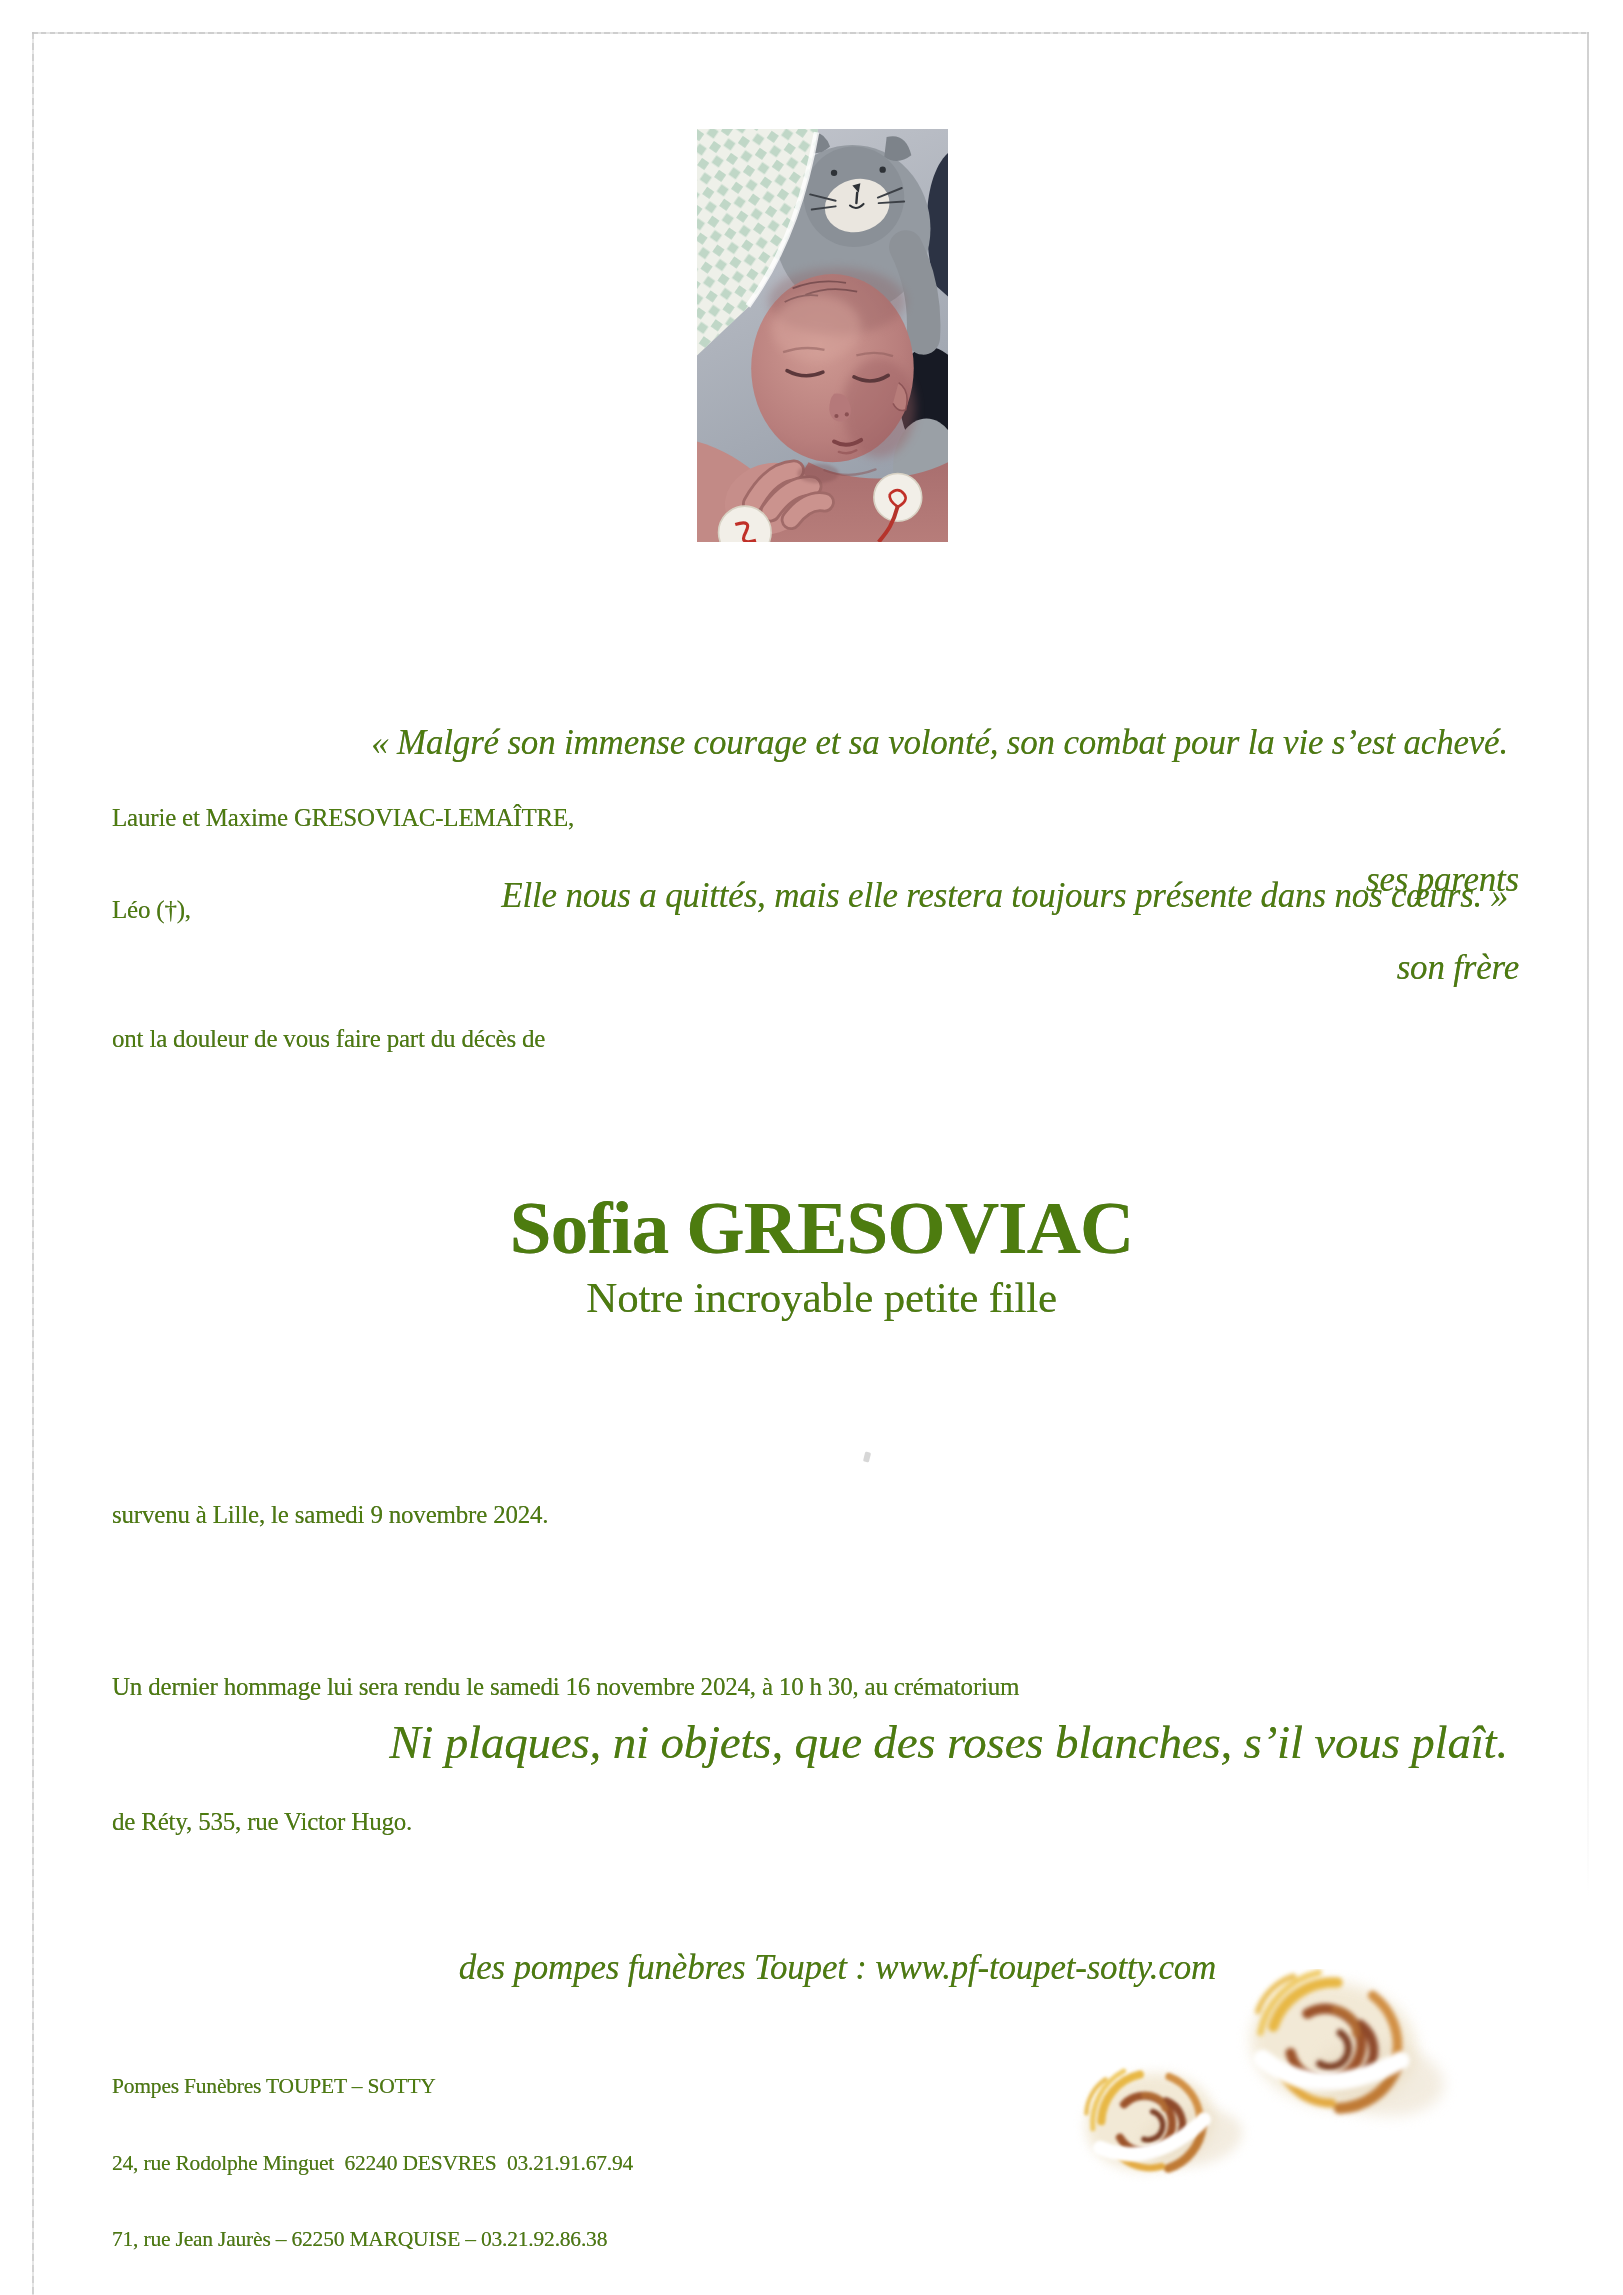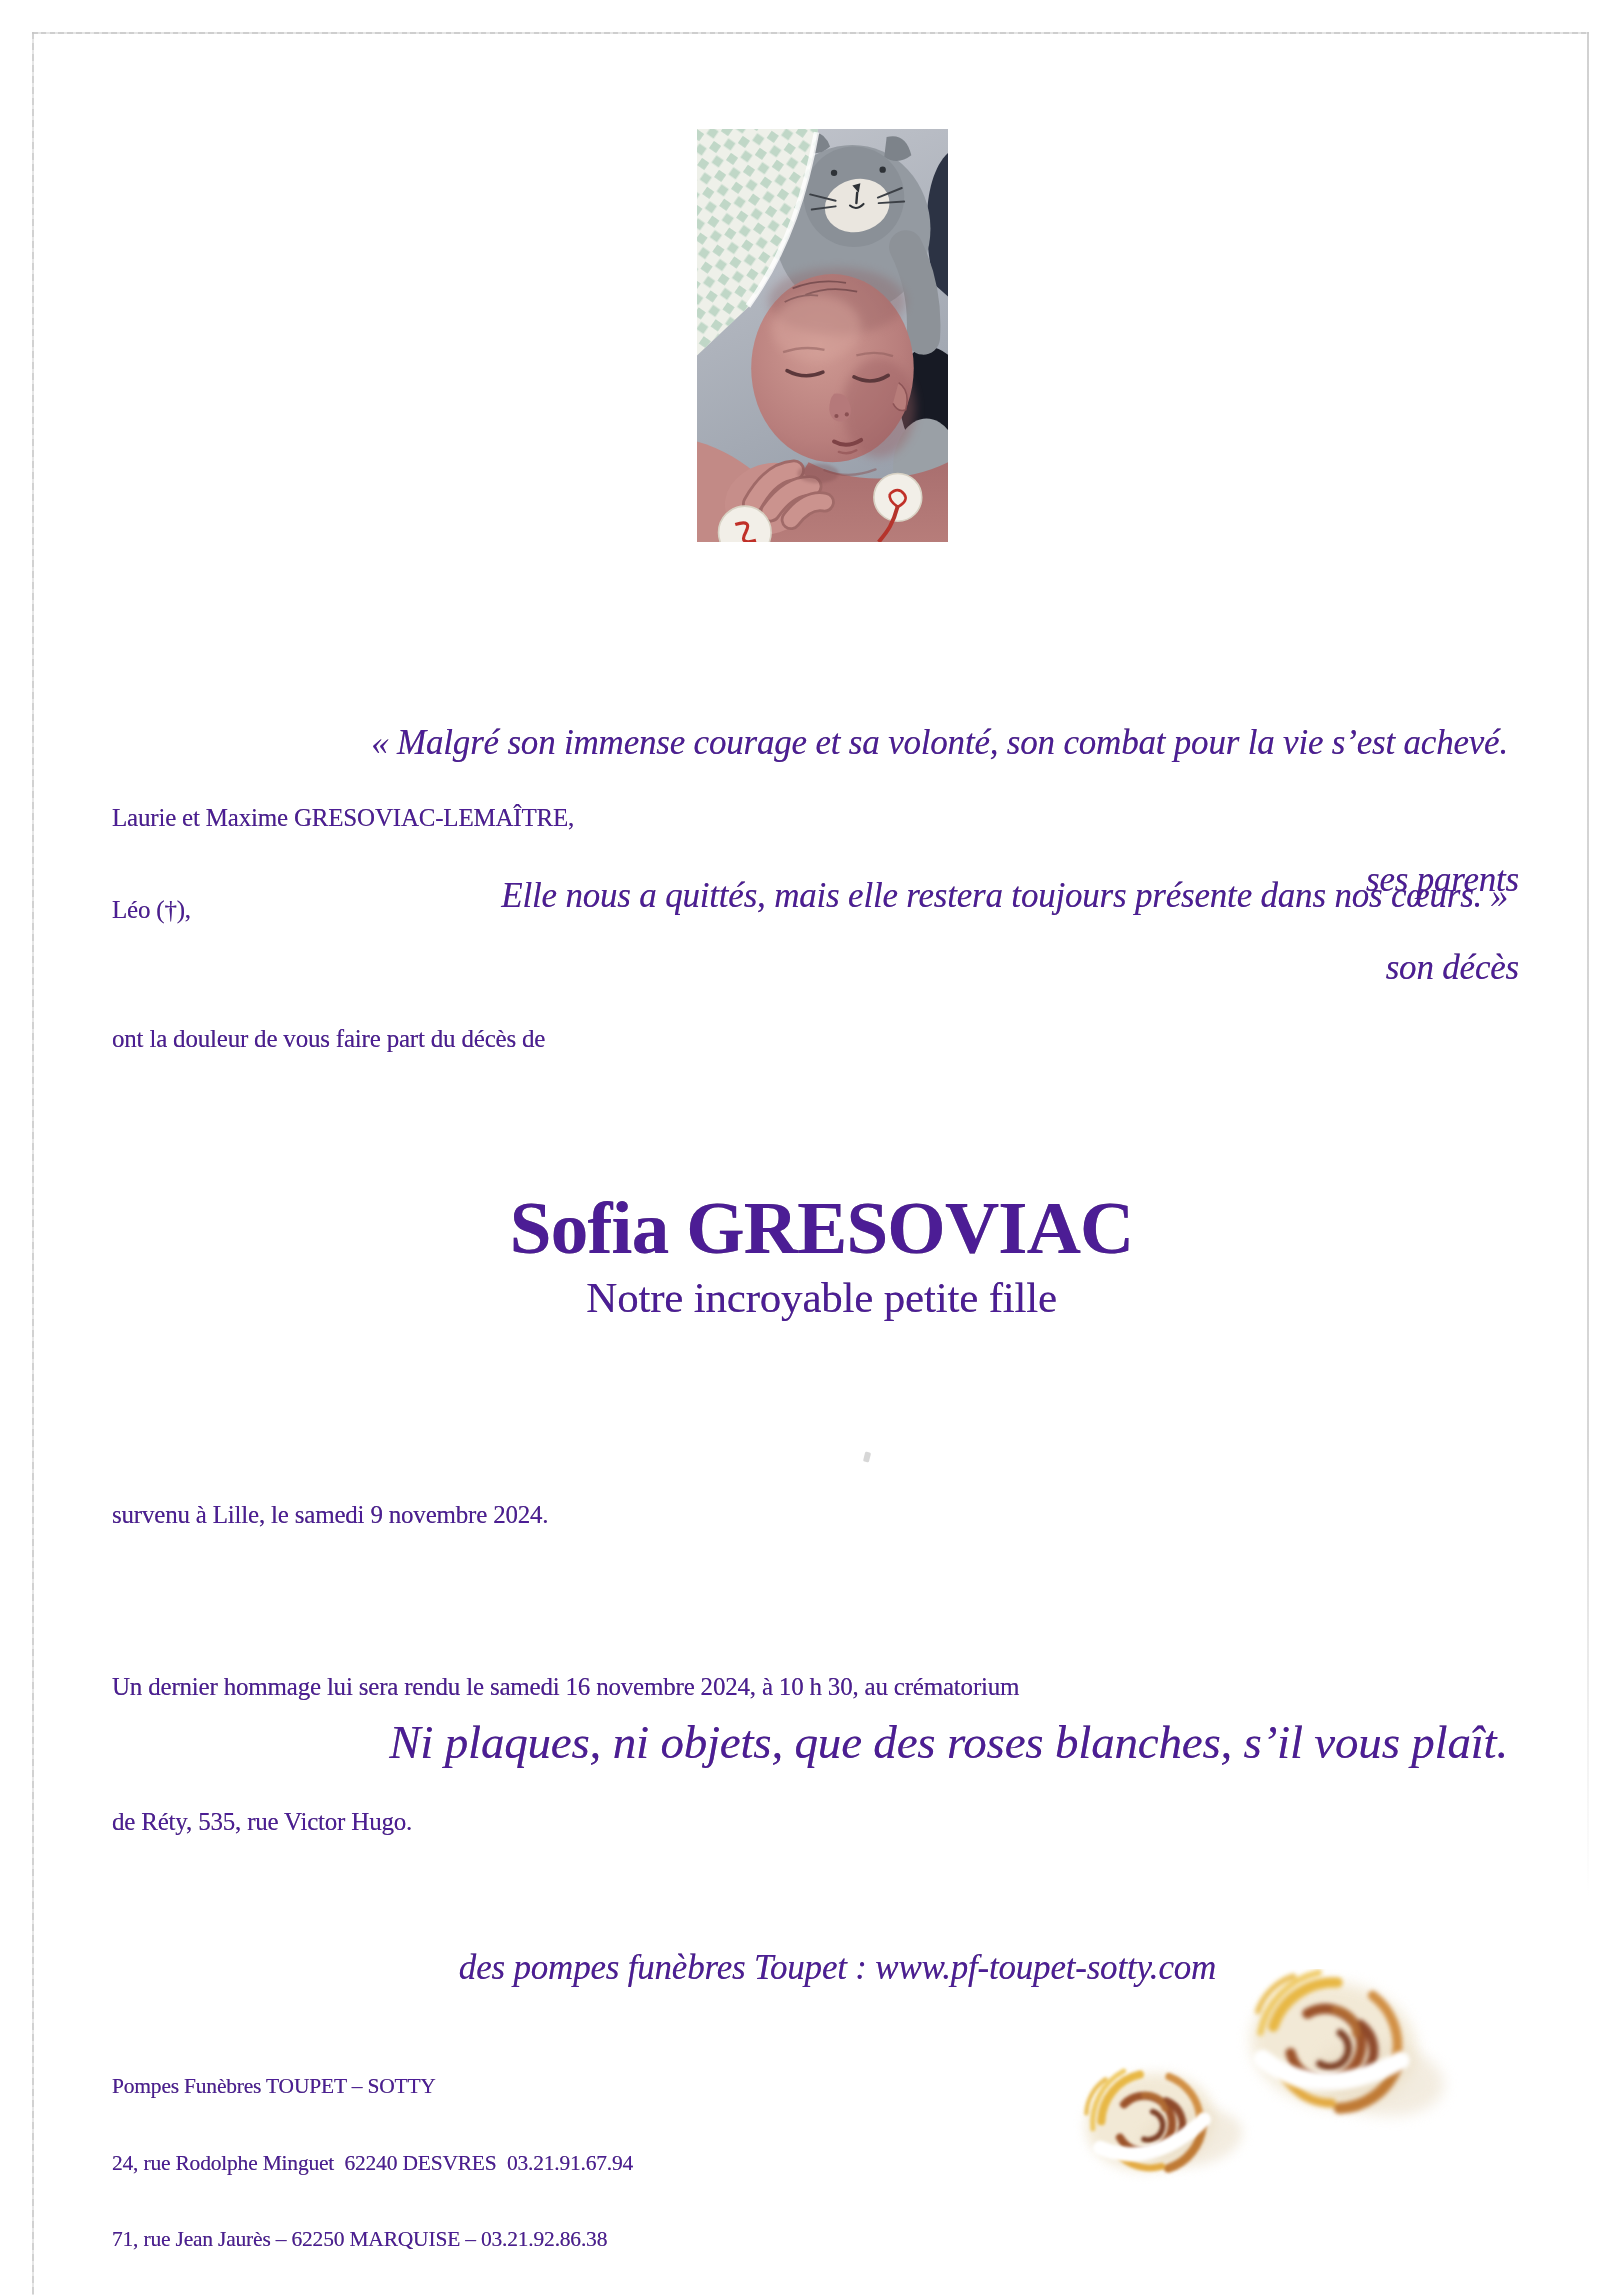--- a/index.html
+++ b/index.html
@@ -2,21 +2,21 @@
 <html style="font-size:12.8px"><head>
 <meta charset="utf-8">
 <style>
   html,body{margin:0;padding:0;background:#ffffff;}
   #page{
     position:relative;
     width:1624px;height:2295px;
     background:#ffffff;
     overflow:hidden;
     font-family:"Liberation Serif","DejaVu Serif",serif;
-    color:#4c1d95;
+    color:#4d7c0f;
   }
   
   .scan-line{position:absolute;background:#c7c7c7;opacity:.8;}
   .scan-top{left:32px;top:32px;width:1557px;height:1.6px;
     background:repeating-linear-gradient(90deg,#c2c2c2 0 5.6px,#dedede 5.6px 8.8px);}
   .scan-left{left:32px;top:32px;width:1.6px;height:2264px;
     background:repeating-linear-gradient(180deg,#c6c6c6 0 7.2px,#e0e0e0 7.2px 11px);}
   .scan-right{left:1587px;top:32px;width:1.6px;height:1865px;
     background:linear-gradient(180deg,#c6c6c6 0%,#cccccc 75%,rgba(220,220,220,0) 100%);}
   .speck{position:absolute;background:#bdbdbd;opacity:.6;border-radius:1.6px;}
@@ -191,21 +191,21 @@
   </div>
 
   <div class="txt quote">
     <div>« Malgré son immense courage et sa volonté, son combat pour la vie s’est achevé.</div>
     <div>Elle nous a quittés, mais elle restera toujours présente dans nos cœurs. »</div>
   </div>
 
   <div class="txt body-size left-col" style="top:803px;">Laurie et Maxime GRESOVIAC-LEMAÎTRE,</div>
   <div class="txt relation" style="right:105px;top:859px;">ses parents</div>
   <div class="txt body-size left-col" style="top:895px;">Léo (†),</div>
-  <div class="txt relation" style="right:105px;top:947px;">son décès</div>
+  <div class="txt relation" style="right:105px;top:947px;">son frère</div>
 
   <div class="txt body-size left-col" style="top:1024px;">ont la douleur de vous faire part du décès de</div>
 
   <div class="txt title">Sofia GRESOVIAC</div>
   <div class="txt subtitle">Notre incroyable petite fille</div>
 
   <div class="txt body-size left-col" style="top:1500px;">survenu à Lille, le samedi 9 novembre 2024.</div>
 
   <div class="txt body-size ceremony">
     <div>Un dernier hommage lui sera rendu le samedi 16 novembre 2024, à 10 h 30, au crématorium</div>

